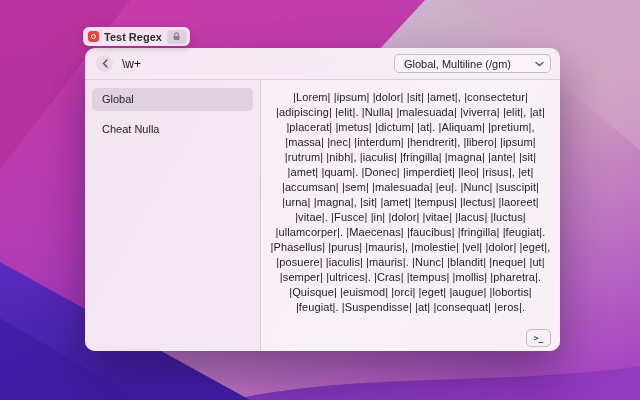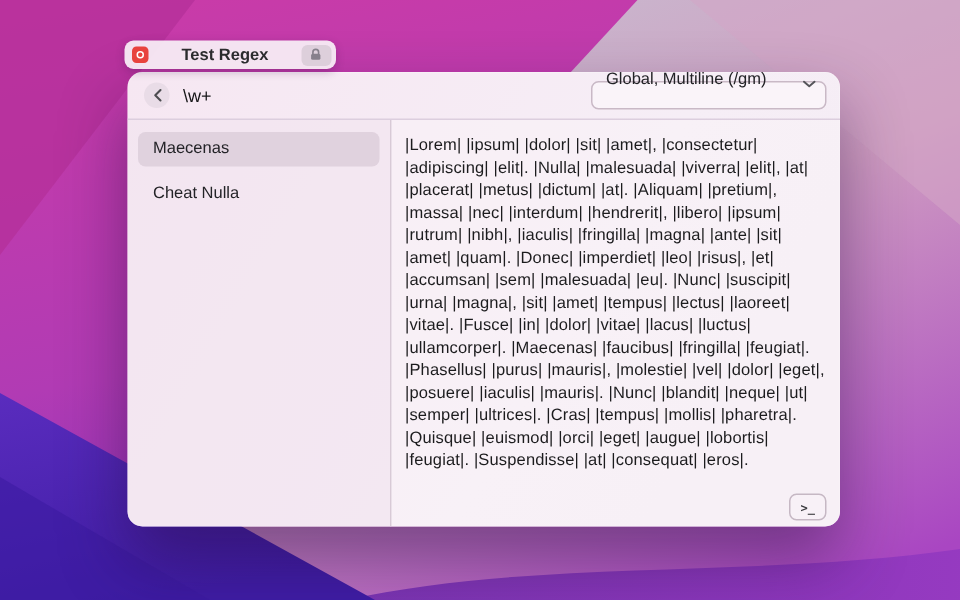--- a/index.html
+++ b/index.html
@@ -5,21 +5,21 @@
   * { margin:0; padding:0; box-sizing:border-box; }
   html,body { width:640px; height:400px; overflow:hidden; }
   body { font-family:"Liberation Sans", sans-serif; position:relative; }
 
   
   .wallpaper { position:absolute; inset:0; z-index:0; }
 
   
   .tab {
     position:absolute; left:83px; top:27px; height:19px; z-index:3;
-    display:flex; align-items:center; gap:22px; padding:0 3px 0 5px;
+    display:flex; align-items:center; gap:5px; padding:0 3px 0 5px;
     background:rgba(247,236,244,0.95); border-radius:6px;
     box-shadow:0 2px 6px rgba(60,20,70,0.25);
   }
   .app-icon {
     width:11px; height:11px; border-radius:3px; background:#e8433e;
     display:flex; align-items:center; justify-content:center; flex:0 0 auto;
   }
   .app-icon .ring { width:5px; height:5px; border:1.5px solid #fff; border-radius:50%; }
   .tab-title { font-size:11px; font-weight:700; color:#2b2b2e; white-space:nowrap; }
   .lock-pill {
@@ -40,42 +40,42 @@
     padding:0 9px 0 11px;
   }
   .back-btn {
     width:17px; height:17px; border-radius:50%; background:#e9dce7;
     display:flex; align-items:center; justify-content:center; cursor:default;
   }
   .pattern { margin-left:9px; font-size:12px; color:#141416; }
   .toolbar-spacer { flex:1; }
   .flags-select {
     width:157px; height:19px; border:1px solid #c9b9c6; border-radius:5px;
-    background:#faf4f9; display:flex; align-items:flex-end;
-    padding:0 6px 13px 9px; font-size:11px; color:#222226;margin-left:29px;
+    background:#faf4f9; display:flex; align-items:center;
+    padding:0 6px 0 9px; font-size:11px; color:#222226;margin-left:29px;
   }
   .flags-label { flex:1; white-space:nowrap; overflow:hidden; }
 
   .h-divider { height:1px; background:#dccede; }
 
   .win-body { display:flex; height:271px; }
 
   .sidebar {
     width:176px; flex:0 0 auto; border-right:1px solid #d8cad6;
     background:rgba(240,227,238,0.55); padding:8px 7px 0 7px;
   }
   .side-item {
     height:23px; line-height:23px; padding-left:10px; border-radius:5px;
     font-size:11px; color:#232327; margin-bottom:7px; cursor:default;
   }
   .side-item.selected { background:#e0d2de; }
 
   .content {
     flex:1; padding:10px 9px; font-size:11px; line-height:15px;
-    color:#1c1c1e; background:rgba(249,243,248,0.5); letter-spacing:0.1px;
+    color:#1c1c1e; background:rgba(249,243,248,0.5); letter-spacing:0.1px;text-align:center;
   }
 
   .terminal-btn {
     position:absolute; right:9px; bottom:4px; width:25px; height:18px;
     border:1px solid #c6b8c4; border-radius:5px; background:#f8f1f7;
     font-family:"DejaVu Sans Mono", monospace; font-size:8px; font-weight:700;
     color:#3a3a3e; display:flex; align-items:center; justify-content:center;
     cursor:default;
   }
 </style>
@@ -140,21 +140,21 @@
       <svg width="9" height="6" viewBox="0 0 9 6">
         <polyline points="1,1.5 4.5,4.5 8,1.5" fill="none" stroke="#55555a" stroke-width="1.3" stroke-linecap="round" stroke-linejoin="round"></polyline>
       </svg>
     </div>
   </div>
 
   <div class="h-divider"></div>
 
   <div class="win-body">
     <div class="sidebar">
-      <div class="side-item selected">Maecenas</div>
+      <div class="side-item selected">Global</div>
       <div class="side-item">Cheat Nulla</div>
     </div>
     <div class="content">|Lorem| |ipsum| |dolor| |sit| |amet|, |consectetur| |adipiscing| |elit|. |Nulla| |malesuada| |viverra| |elit|, |at| |placerat| |metus| |dictum| |at|. |Aliquam| |pretium|, |massa| |nec| |interdum| |hendrerit|, |libero| |ipsum| |rutrum| |nibh|, |iaculis| |fringilla| |magna| |ante| |sit| |amet| |quam|. |Donec| |imperdiet| |leo| |risus|, |et| |accumsan| |sem| |malesuada| |eu|. |Nunc| |suscipit| |urna| |magna|, |sit| |amet| |tempus| |lectus| |laoreet| |vitae|. |Fusce| |in| |dolor| |vitae| |lacus| |luctus| |ullamcorper|. |Maecenas| |faucibus| |fringilla| |feugiat|. |Phasellus| |purus| |mauris|, |molestie| |vel| |dolor| |eget|, |posuere| |iaculis| |mauris|. |Nunc| |blandit| |neque| |ut| |semper| |ultrices|. |Cras| |tempus| |mollis| |pharetra|. |Quisque| |euismod| |orci| |eget| |augue| |lobortis| |feugiat|. |Suspendisse| |at| |consequat| |eros|.</div>
   </div>
 
   <div class="terminal-btn">
     <span>&gt;_</span>
   </div>
 </div>
 

